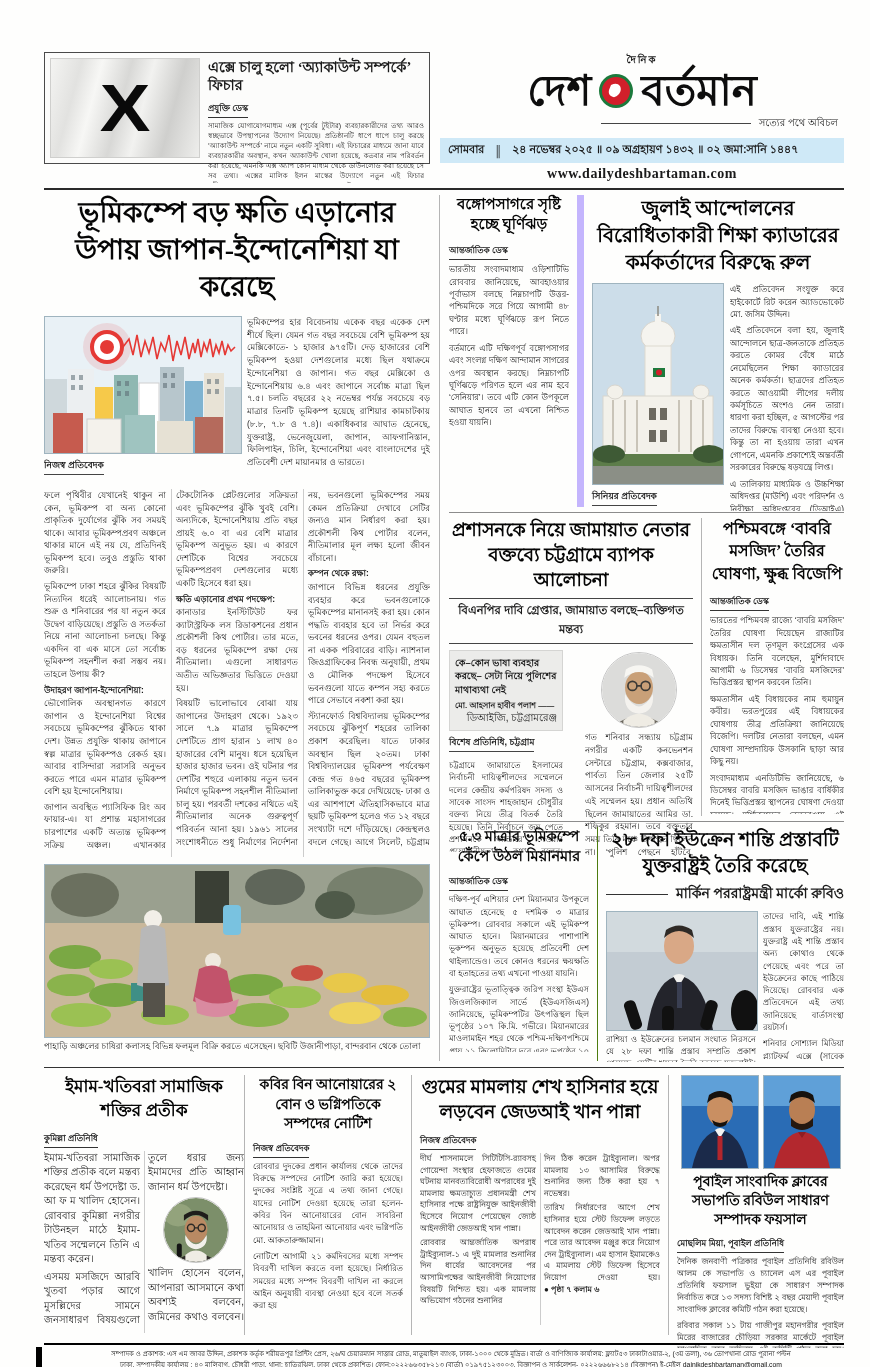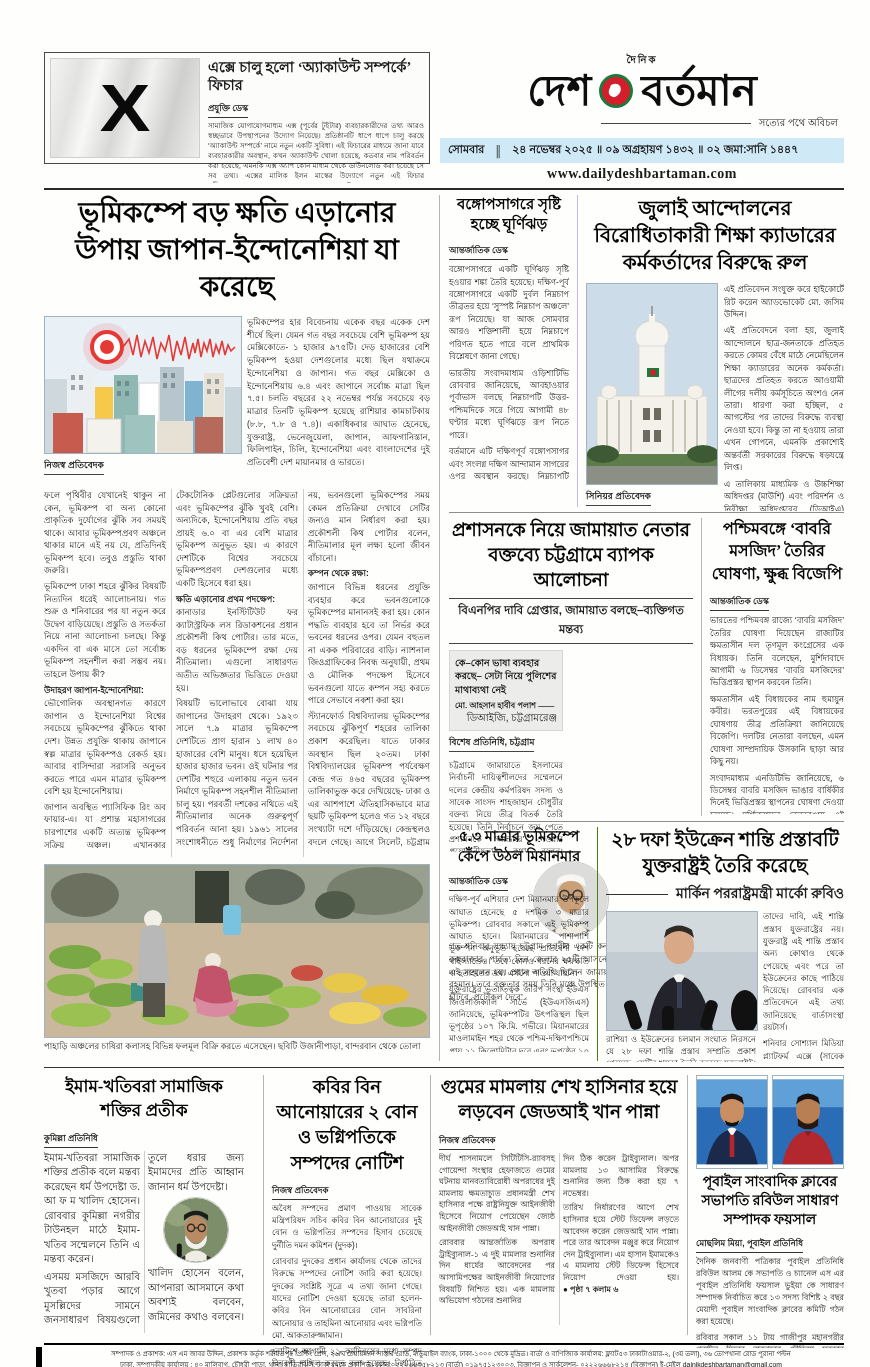--- a/index.html
+++ b/index.html
@@ -43,34 +43,34 @@
   .main-head{font-size:28px;line-height:1.32;margin:0 0 10px;}
   .eq-top{display:flex;gap:7px;height:168px;overflow:hidden;}
   .eq-photo-wrap{width:196px;flex:0 0 196px;}
   .photo-frame{border:1px solid #9fb4bf;display:block;}
   .eq-intro{flex:1;height:166px;overflow:hidden;}
   .eq-cols{margin-top:5px;column-count:3;column-gap:10px;column-rule:1px solid #ccc;height:368px;overflow:hidden;font-size:8.5px;line-height:1.48;text-align:justify;}
   .eq-cols p{margin:0 0 3px;}
   .banana-wrap{margin-top:7px;}
   .caption{font-size:8.5px;line-height:1.3;margin-top:3px;color:#1a1a1a;}
   .row-a{display:flex;gap:8px;height:312px;}
-  .cyclone{width:120px;flex:0 0 120px;border-right:1px solid #c4b5fd;padding-right:8px;}
+  .cyclone{width:120px;flex:0 0 120px;border-right:7px solid #c4b5fd;padding-right:8px;}
   .cyclone h3{font-size:15px;line-height:1.3;margin-bottom:5px;}
   .cy-body{height:218px;overflow:hidden;font-size:8.3px;}
   .july{flex:1;min-width:0;}
   .july h2{font-size:20px;line-height:1.35;margin-bottom:7px;}
   .july-body{display:flex;gap:8px;}
   .court-wrap{width:130px;flex:0 0 130px;}
   .july-text{flex:1;height:228px;overflow:hidden;font-size:8.3px;}
   .row-rule{border:0;border-top:1px solid #8c8c8c;margin:5px 0;}
   .row-b{display:flex;gap:8px;height:298px;}
   .jamaat{width:244px;flex:0 0 244px;border-right:1px solid #b5b5b5;padding-right:8px;}
   .jamaat h2{font-size:18.5px;line-height:1.35;}
   .deck{border-top:1px solid #444;border-bottom:1px solid #444;font-weight:bold;font-size:11.5px;text-align:center;padding:3px 0;margin:5px 0 6px;}
-  .jm-cols{display:flex;gap:7px;flex-direction:column;}
+  .jm-cols{display:flex;gap:22px;}
   .jm-a{width:114px;flex:0 0 114px;}
   .jm-b{flex:1;min-width:0;height:208px;overflow:hidden;}
   .quote-box{background:#ececea;border:1px solid #d5d5d3;padding:5px;font-weight:bold;font-size:9.5px;line-height:1.4;}
   .quote-att{font-size:8px;margin-top:4px;font-weight:bold;}
   .quote-role{font-size:10px;font-weight:normal;text-align:right;}
   .jm-a .txt{height:92px;overflow:hidden;font-size:8.2px;margin-top:3px;}
   .portrait-c{display:block;margin:2px auto 3px;border-radius:50%;border:1px solid #c5c5c5;}
   .babri{flex:1;min-width:0;}
   .babri h3{font-size:16px;line-height:1.4;margin-bottom:5px;}
   .babri .txt{height:200px;overflow:hidden;font-size:8.3px;}
@@ -82,26 +82,26 @@
   .ukraine h2{font-size:19px;line-height:1.35;}
   .uk-deck{display:flex;align-items:center;gap:8px;margin:4px 0 5px;}
   .uk-line{flex:1;border-top:1px solid #333;height:0;}
   .uk-deck span{font-family:"Liberation Serif","DejaVu Serif",serif;font-weight:bold;font-size:14px;}
   .uk-body{display:flex;gap:7px;}
   .uk-left{width:150px;flex:0 0 150px;}
   .uk-snip{font-size:8.2px;height:28px;overflow:hidden;margin-top:3px;text-align:justify;line-height:1.45;}
   .uk-right{flex:1;height:152px;overflow:hidden;font-size:8.2px;}
   
   .bottom{border-top:1px solid #333;margin-top:6px;padding-top:7px;display:flex;gap:8px;height:260px;}
-  .imam{width:200px;flex:0 0 200px;border-right:1px solid #b5b5b5;padding-right:19px;}
+  .imam{width:200px;flex:0 0 200px;border-right:1px solid #b5b5b5;padding-right:0;}
   .imam h2{font-size:17px;line-height:1.4;margin-bottom:4px;}
   .imam-cols{column-count:2;column-gap:8px;column-rule:1px solid #ccc;height:182px;overflow:hidden;font-size:10px;line-height:1.45;text-align:justify;}
   .imam-cols p{margin:0 0 3px;}
   .kabir{width:150px;flex:0 0 150px;border-right:1px solid #b5b5b5;padding-right:8px;}
-  .kabir h3{font-size:18px;line-height:1.4;margin-bottom:3px;}
+  .kabir h3{font-size:14px;line-height:1.4;margin-bottom:3px;}
   .kb-body{height:178px;overflow:hidden;font-size:8.2px;}
   .gum{width:240px;flex:0 0 240px;border-right:1px solid #b5b5b5;padding-right:8px;}
   .gum h2{font-size:18.5px;line-height:1.35;margin-bottom:4px;}
   .gum-cols{column-count:2;column-gap:8px;column-rule:1px solid #ccc;height:172px;overflow:hidden;font-size:8px;line-height:1.45;text-align:justify;}
   .gum-cols p{margin:0 0 3px;}
   .pubail{flex:1;min-width:0;}
   .pb-photos{display:flex;gap:4px;justify-content:center;}
   .pubail h3{font-size:14px;line-height:1.35;margin:4px 0 2px;}
   .pb-body{height:92px;overflow:hidden;font-size:8px;}
   
@@ -259,21 +259,20 @@
       </div>
     </div>
 
     <div class="col-right">
 
       <div class="row-a">
         <div class="cyclone">
           <h3 class="hl">বঙ্গোপসাগরে সৃষ্টি হচ্ছে ঘূর্ণিঝড়</h3>
           <span class="kicker">আন্তর্জাতিক ডেস্ক</span>
           <div class="cy-body body-t">
-            <p>বঙ্গোপসাগরে একটি ঘূর্ণিঝড় সৃষ্টি হওয়ার শঙ্কা তৈরি হয়েছে। দক্ষিণ-পূর্ব বঙ্গোপসাগরে একটি দুর্বল নিম্নচাপ তীব্রতর হয়ে ‘সুস্পষ্ট নিম্নচাপ অঞ্চলে’ রূপ নিয়েছে। যা আজ সোমবার আরও শক্তিশালী হয়ে নিম্নচাপে পরিণত হতে পারে বলে প্রাথমিক বিশ্লেষণে জানা গেছে।</p>
             <p>ভারতীয় সংবাদমাধ্যম ওড়িশাটিভি রোববার জানিয়েছে, আবহাওয়ার পূর্বাভাস বলছে নিম্নচাপটি উত্তর-পশ্চিমদিকে সরে গিয়ে আগামী ৪৮ ঘণ্টার মধ্যে ঘূর্ণিঝড়ে রূপ নিতে পারে।</p>
             <p>বর্তমানে এটি দক্ষিণপূর্ব বঙ্গোপসাগর এবং সংলগ্ন দক্ষিণ আন্দামান সাগরের ওপর অবস্থান করছে। নিম্নচাপটি ঘূর্ণিঝড়ে পরিণত হলে এর নাম হবে ‘সেনিয়ার’। তবে এটি কোন উপকূলে আঘাত হানবে তা এখনো নিশ্চিত হওয়া যায়নি।</p>
 
           </div>
         </div>
         <div class="july">
           <h2 class="hl">জুলাই আন্দোলনের বিরোধিতাকারী শিক্ষা ক্যাডারের কর্মকর্তাদের বিরুদ্ধে রুল</h2>
           <div class="july-body">
             <div class="court-wrap">
               <svg class="photo-frame" width="130" height="200" viewBox="0 0 130 200">
@@ -447,21 +446,20 @@
           </g>
         </svg>
         <p>খালিদ হোসেন বলেন, আপনারা আসমানে কথা অবশ্যই বলবেন, জমিনের কথাও বলবেন। পাশাপাশি মাদক, যৌতুক, কিশোর গ্যাং, চাঁদাবাজি, ফেসবুকের ইতিবাচক ভূমিকা, জীববৈচিত্র্য সংরক্ষণ, সমাজ সেবা ও দরিদ্র মানুষের কল্যাণ এই সমস্ত বিষয়গুলো আপনারা জনগণের কাছে তুলে ধরবেন। উপদেষ্টা বলেন, ইমাম-খতিবরা হচ্ছেন</p>
 
       </div>
     </div>
     <div class="kabir">
       <h3 class="hl">কবির বিন আনোয়ারের ২ বোন ও ভগ্নিপতিকে সম্পদের নোটিশ</h3>
       <span class="kicker">নিজস্ব প্রতিবেদক</span>
       <div class="kb-body body-t">
-        <p>অবৈধ সম্পদের প্রমাণ পাওয়ায় সাবেক মন্ত্রিপরিষদ সচিব কবির বিন আনোয়ারের দুই বোন ও ভগ্নিপতির সম্পদের হিসাব চেয়েছে দুর্নীতি দমন কমিশন (দুদক)।</p>
         <p>রোববার দুদকের প্রধান কার্যালয় থেকে তাদের বিরুদ্ধে সম্পদের নোটিশ জারি করা হয়েছে। দুদকের সংশ্লিষ্ট সূত্রে এ তথ্য জানা গেছে। যাদের নোটিশ দেওয়া হয়েছে তারা হলেন- কবির বিন আনোয়ারের বোন সাবরিনা আনোয়ার ও তাহমিনা আনোয়ার এবং ভগ্নিপতি মো. আকতারুজ্জামান।</p>
         <p><span>নোটিশে আগামী ২১ কর্মদিবসের মধ্যে সম্পদ বিবরণী দাখিল করতে বলা হয়েছে। নির্ধারিত সময়ের মধ্যে সম্পদ বিবরণী দাখিল না করলে আইন অনুযায়ী ব্যবস্থা নেওয়া হবে বলে সতর্ক করা হয়</span> </p>
       </div>
     </div>
     <div class="gum">
       <h2 class="hl">গুমের মামলায় শেখ হাসিনার হয়ে লড়বেন জেডআই খান পান্না</h2>
       <span class="kicker">নিজস্ব প্রতিবেদক</span>
       <div class="gum-cols">
         <p>দীর্ঘ শাসনামলে সিটিটিসি-র‌্যাবসহ গোয়েন্দা সংস্থার হেফাজতে গুমের ঘটনায় মানবতাবিরোধী অপরাধের দুই মামলায় ক্ষমতাচ্যুত প্রধানমন্ত্রী শেখ হাসিনার পক্ষে রাষ্ট্রনিযুক্ত আইনজীবী হিসেবে নিয়োগ পেয়েছেন জ্যেষ্ঠ আইনজীবী জেডআই খান পান্না।</p>
         <p>রোববার আন্তর্জাতিক অপরাধ ট্রাইব্যুনাল-১ এ দুই মামলার শুনানির দিন ধার্যের আবেদনের পর আসামিপক্ষের আইনজীবী নিয়োগের বিষয়টি নিশ্চিত হয়। এক মামলায় অভিযোগ গঠনের শুনানির</p>

